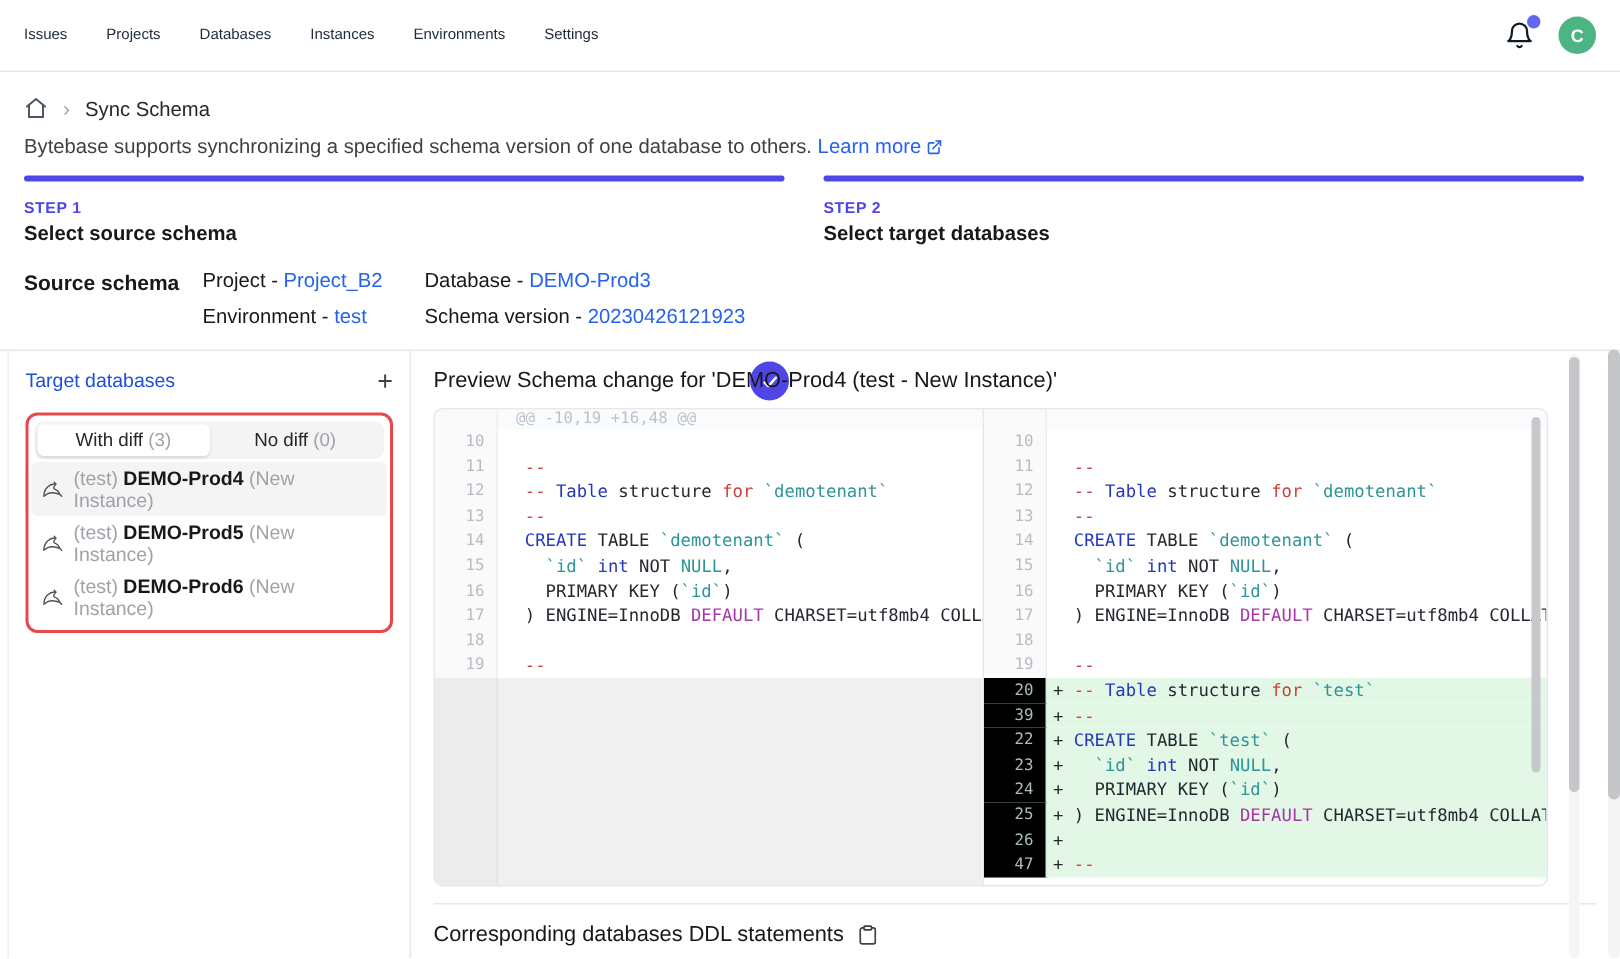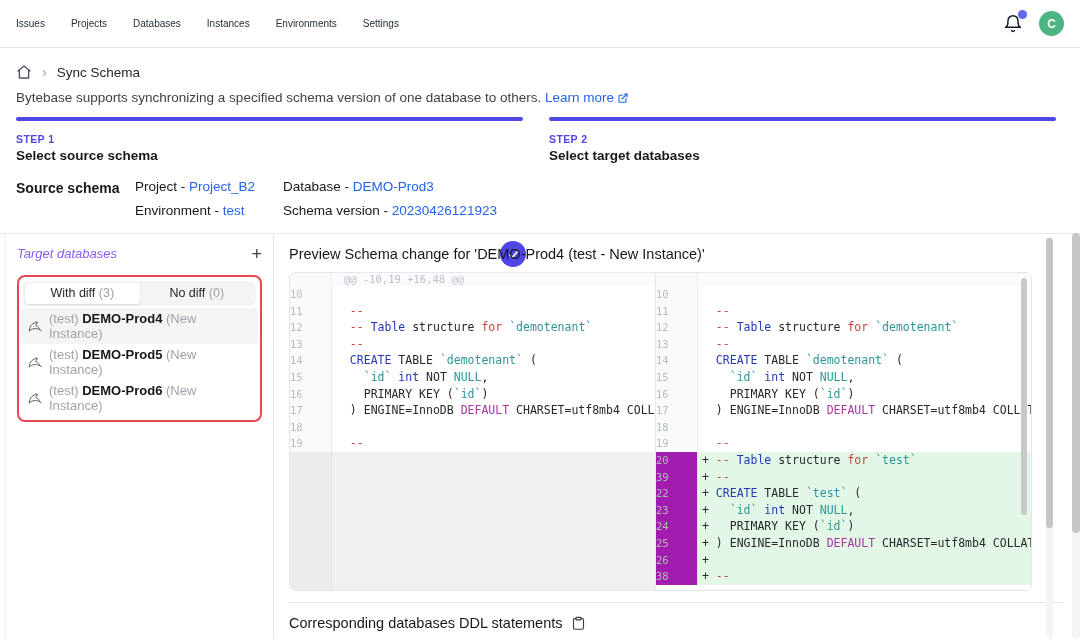--- a/index.html
+++ b/index.html
@@ -37,21 +37,21 @@
   
   .src { display:flex; padding:16px 16px 0 16px; }
   .src-label { width:119px; font-size:14px; color:#18181b; padding-top:1px;font-weight:bold; }
   .src-grid { display:grid; grid-template-columns:148px auto; row-gap:9px; font-size:13.5px; color:#18181b; }
   .src-grid a { color:#2563eb; text-decoration:none; cursor:pointer; }
 
   
   .section { position:absolute; left:0; right:0; top:233px; bottom:0; border-top:1px solid #e5e7eb; display:flex; }
   .sidebar { margin-left:5px; width:269px; border-left:1px solid #f0f0f1; border-right:1px solid #e5e7eb; padding:12px 11px 0 11px; }
   .sb-head { display:flex; align-items:center; justify-content:space-between; }
-  .sb-title { font-size:13px; color:#8b5cf6;font-style:italic; }
+  .sb-title { font-size:13px; color:#1d4ed8; }
   .sb-add { font-size:18px; line-height:14px; color:#3f3f46; cursor:pointer; background:none; border:none; }
   .target-box { margin-top:14px; border:2.5px solid #e5484d; border-radius:8px; padding:3px 2px 4px 2px; }
   .tabs { display:flex; background:#f4f4f5; border-radius:6px; padding:2px; margin:1px 2px 2px 2px; }
   .tab { flex:1; text-align:center; font-size:12.5px; padding:3px 0 4px 0; color:#27272a; border-radius:4px; cursor:pointer; }
   .tab.active { background:#fff; box-shadow:0 1px 2px rgba(0,0,0,.12); }
   .tab .cnt { color:#a1a1aa; }
   .db-row { display:flex; align-items:center; gap:6px; height:36px; padding:0 7px; border-radius:4px; font-size:13px; cursor:pointer; }
   .db-row.sel { background:#f4f4f5; }
   .db-env, .db-suffix { color:#a1a1aa; }
   .db-name { color:#18181b; font-weight:600; }
@@ -64,25 +64,25 @@
   .pane { display:flex; flex-direction:column; overflow:hidden; }
   .pane.left { width:366px; border-right:1px solid #e5e7eb; }
   .pane.right { flex:1; }
   .diff-hdr { display:flex; height:13px; flex:none; }
   .diff-hdr .gut { background:#fafafa; border-right:1px solid #ebedef; width:42px; flex:none; }
   .diff-hdr .htext { background:#fafbfc; flex:1; font-family:"DejaVu Sans Mono", monospace; font-size:10.5px;
                      color:#bcc2cb; line-height:13px; padding-left:12px; white-space:nowrap; overflow:hidden; }
   .diff-row { display:flex; height:16.6px; flex:none; }
   .diff-row .gut { width:42px; flex:none; background:#fafafa; border-right:1px solid #ebedef;
                    font-family:"DejaVu Sans Mono", monospace; font-size:10.5px; color:#b6bcc6;
-                   text-align:left; padding-right:8px; line-height:16.6px; }
+                   text-align:right; padding-right:8px; line-height:16.6px; }
   .diff-row .code { flex:1; font-family:"DejaVu Sans Mono", monospace; font-size:11.5px; line-height:16.6px;
                     white-space:pre; overflow:hidden; padding-left:4px; }
   .diff-row.add { background:#e3f7e7; }
-  .diff-row.add .gut { background:#a21caf; border-right-color:#d4ecd9; color:#a9bfae; }
+  .diff-row.add .gut { background:#000000; border-right-color:#d4ecd9; color:#a9bfae; }
   .diff-filler { flex:1; display:flex; }
   .diff-filler .gut { width:42px; flex:none; background:#ececec; border-right:1px solid #e2e2e2; }
   .diff-filler .rest { flex:1; background:#f0f0f0; }
   .c-p { color:#24292f; } .c-k { color:#2438b8; } .c-r { color:#c9443d; } .c-t { color:#2e9598; } .c-m { color:#a637a6;margin-top:40px; }
 
   .diff-scroll { position:absolute; right:4px; top:5px; width:6px; height:237px; border-radius:3px; background:#c6c8cc; }
 
   .ddl-divider { margin-top:11px; width:775px; border-top:1px solid #e5e7eb; }
   .ddl-head { display:flex; align-items:center; gap:8px; padding-top:12px; }
   .ddl-title { font-size:14.5px; color:#18181b; }
@@ -334,21 +334,21 @@
               </div>
               <div class="diff-row add">
                 <span class="gut">25</span>
                 <span class="code"><span class="c-p">+ </span><span class="c-p">) ENGINE=InnoDB </span><span class="c-m">DEFAULT</span><span class="c-p"> CHARSET=utf8mb4 COLLATI</span></span>
               </div>
               <div class="diff-row add">
                 <span class="gut">26</span>
                 <span class="code"><span class="c-p">+ </span></span>
               </div>
               <div class="diff-row add">
-                <span class="gut">38</span>
+                <span class="gut">47</span>
                 <span class="code"><span class="c-p">+ </span><span class="c-r">--</span></span>
               </div>
             </div>
         </div>
         <div class="diff-scroll"></div>
       </div>
 
       <div class="ddl-divider"></div>
       <div class="ddl-head">
         <span class="ddl-title">Corresponding databases DDL statements</span>

